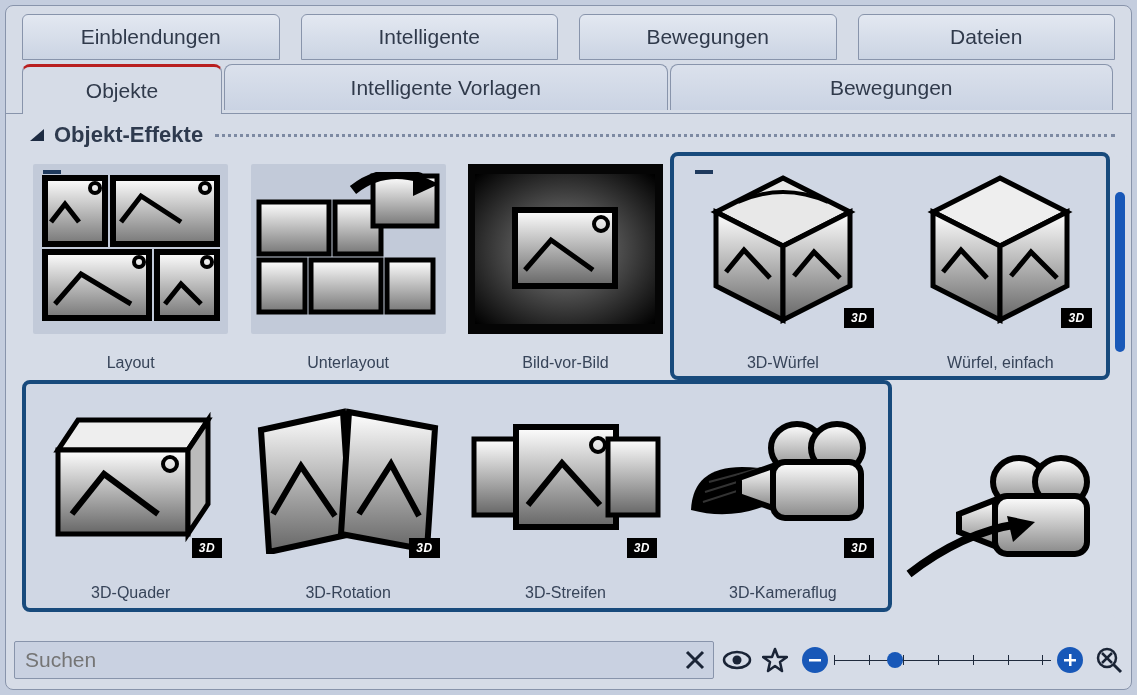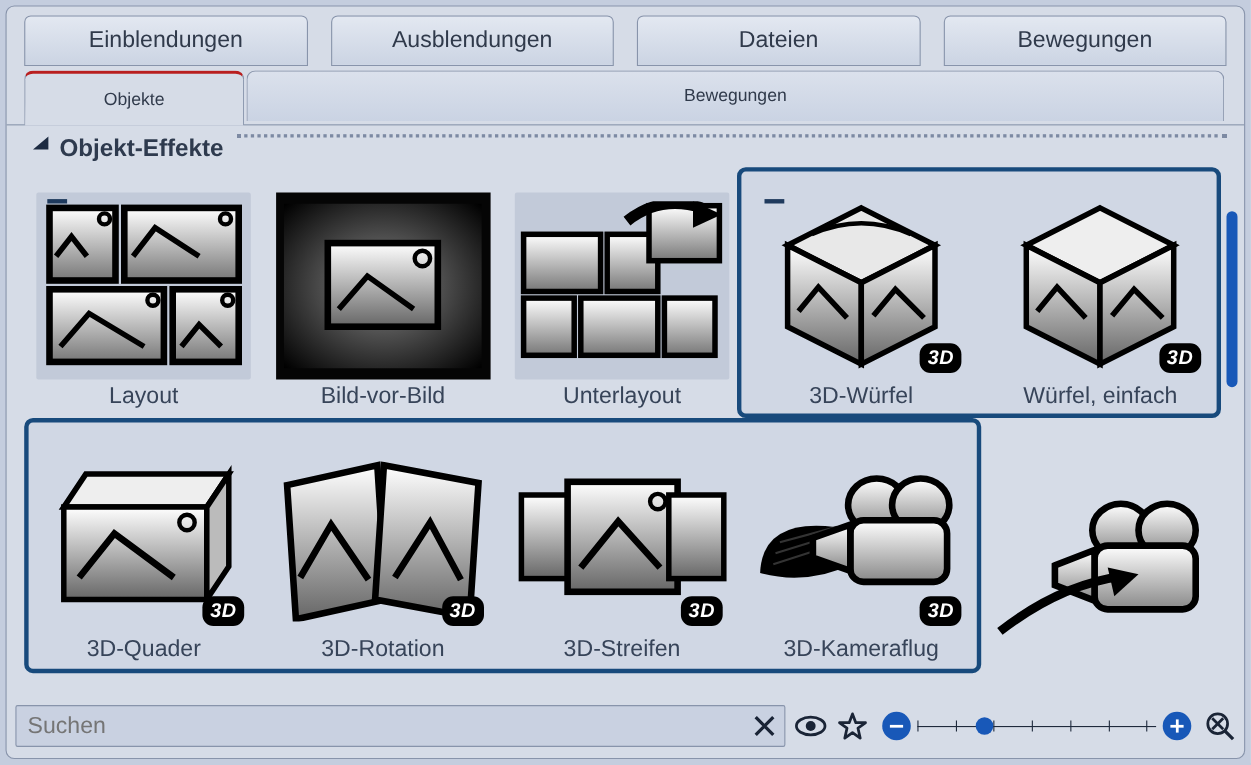--- a/index.html
+++ b/index.html
@@ -45,37 +45,37 @@
     position: relative;
   }
   .tab2 {
     flex: 1;
     background: linear-gradient(#dbe1ec, #cad3e3);
     border: 1px solid #8894ab;
     border-bottom: none;
     border-radius: 8px 8px 0 0;
     height: 46px;
     display: flex; align-items: center; justify-content: center;
-    font-size: 16px;
+    font-size: 21px;
     color: #303a4b;
     margin-right: 2px;
     cursor: pointer;
   }
   .tab2.active {
     background: #d6dce7;
     border-top: 3px solid #b91f1f;
     height: 50px;
     margin-bottom: -1px;
     font-weight: 500;
     flex: 0 0 200px;
   }
 
   
   .cat-header {
-    display:flex; align-items:flex-start;
+    display:flex; align-items:center;
     padding: 8px 16px 4px 22px;
     font-size: 22px; font-weight:600;
     color:#2e3a4e;
   }
   .cat-header .dots {
     flex:1; height:2px;
     margin-left:12px;
     border-top:3px dotted #7d8aa3;
   }
 
@@ -108,23 +108,23 @@
   }
   .cell {
     height: 226px;
     display:flex; flex-direction:column;
     align-items:center;
     justify-content:flex-end;
     padding: 4px 6px 6px 6px;
     position:relative;
   }
   .cell .lbl{
-    font-size:21px;
+    font-size:16px;
     color:#374459;
-    margin-top:3px;
+    margin-top:20px;
     white-space:nowrap;
     max-width: 205px;
     overflow:hidden;
     text-overflow:ellipsis;
   }
   .thumb-box {
     width: 195px; height: 170px;
     display:flex; align-items:center; justify-content:center;
     position:relative;
   }
@@ -144,22 +144,22 @@
 
   .minus {
     position:absolute; top:6px; left:10px;
     width:18px;height:4px;background:#1f3a5d;
   }
 
   .badge3d {
     position:absolute; right:6px; bottom:6px;
     background:#000; color:#fff;
     font-weight:700; font-style:italic;
-    font-size:18px; padding:3px 7px;
-    border-radius:10px;
+    font-size:12px; padding:3px 7px;
+    border-radius:0;
     letter-spacing:.5px;
   }
 
   
   .bottombar{
     position:absolute; left:8px; right:8px; bottom:8px;
     height:42px;
     display:flex; align-items:center; gap:8px;
   }
   .search {
@@ -216,33 +216,36 @@
 </head>
 <body>
 
 <div class="panel">
 
   <div class="tabrow1">
     <div class="tab1">
         <span>Einblendungen</span>
       </div>
     <div class="tab1">
-        <span>Ausblendungen</span>
+        <span>Intelligente</span>
+      </div>
+    <div class="tab1">
+        <span>Bewegungen</span>
       </div>
     <div class="tab1">
         <span>Dateien</span>
-      </div>
-    <div class="tab1">
-        <span>Bewegungen</span>
       </div>
   </div>
 
   <div class="tabrow2">
     <div class="tab2 active">
         <span>Objekte</span>
+      </div>
+    <div class="tab2">
+        <span>Intelligente Vorlagen</span>
       </div>
     <div class="tab2">
         <span>Bewegungen</span>
       </div>
   </div>
 
   <div class="cat-header">
     <span>
       <svg width="18" height="16">
           <polygon points="2,14 16,14 16,2" fill="#1d2b42"></polygon>
@@ -279,61 +282,61 @@
                 <circle cx="164" cy="14" r="5" fill="none" stroke="#000" stroke-width="4"></circle>
                 <circle cx="98" cy="88" r="5" fill="none" stroke="#000" stroke-width="4"></circle>
                 <circle cx="166" cy="88" r="5" fill="none" stroke="#000" stroke-width="4"></circle>
               </g>
             </svg>
           </div>
           <div class="lbl">Layout</div>
         </div>
 
         <div class="cell">
-          <div class="thumb-box bgdark">
-            <svg width="180" height="150">
-              <defs>
-                <radialGradient id="vg" cx="50%" cy="50%" r="70%">
-                    <stop offset="0" stop-color="#888"></stop>
-                    <stop offset="1" stop-color="#000"></stop>
-                  </radialGradient>
-                <linearGradient id="g3" x1="0" y1="0" x2="0" y2="1">
-                    <stop offset="0" stop-color="#fff"></stop>
-                    <stop offset="1" stop-color="#666"></stop>
-                  </linearGradient>
-              </defs>
-              <rect x="0" y="0" width="180" height="150" fill="url(#vg)"></rect>
-              <rect x="40" y="36" width="100" height="76" fill="url(#g3)" stroke="#000" stroke-width="6"></rect>
-              <path d="M50 96 L76 66 L118 96" stroke="#000" stroke-width="5" fill="none"></path>
-              <circle cx="126" cy="50" r="7" fill="none" stroke="#000" stroke-width="4"></circle>
-            </svg>
-          </div>
-          <div class="lbl">Bild-vor-Bild</div>
-        </div>
-
-        <div class="cell">
           <div class="thumb-box bglight">
             <svg width="190" height="155">
               <defs>
                   <linearGradient id="g2" x1="0" y1="0" x2="0" y2="1">
                     <stop offset="0" stop-color="#fff"></stop>
                     <stop offset="1" stop-color="#777"></stop>
                   </linearGradient>
                 </defs>
               <rect x="6" y="30" width="70" height="52" fill="url(#g2)" stroke="#000" stroke-width="5"></rect>
               <rect x="82" y="30" width="46" height="52" fill="url(#g2)" stroke="#000" stroke-width="5"></rect>
               <rect x="6" y="88" width="46" height="52" fill="url(#g2)" stroke="#000" stroke-width="5"></rect>
               <rect x="58" y="88" width="70" height="52" fill="url(#g2)" stroke="#000" stroke-width="5"></rect>
               <rect x="134" y="88" width="46" height="52" fill="url(#g2)" stroke="#000" stroke-width="5"></rect>
               <rect x="120" y="4" width="64" height="50" fill="url(#g2)" stroke="#000" stroke-width="5"></rect>
               <path d="M100 18 Q130 -6 168 6" stroke="#000" stroke-width="10" fill="none"></path>
               <polygon points="160,0 186,12 160,24" fill="#000"></polygon>
             </svg>
           </div>
           <div class="lbl">Unterlayout</div>
+        </div>
+
+        <div class="cell">
+          <div class="thumb-box bgdark">
+            <svg width="180" height="150">
+              <defs>
+                <radialGradient id="vg" cx="50%" cy="50%" r="70%">
+                    <stop offset="0" stop-color="#888"></stop>
+                    <stop offset="1" stop-color="#000"></stop>
+                  </radialGradient>
+                <linearGradient id="g3" x1="0" y1="0" x2="0" y2="1">
+                    <stop offset="0" stop-color="#fff"></stop>
+                    <stop offset="1" stop-color="#666"></stop>
+                  </linearGradient>
+              </defs>
+              <rect x="0" y="0" width="180" height="150" fill="url(#vg)"></rect>
+              <rect x="40" y="36" width="100" height="76" fill="url(#g3)" stroke="#000" stroke-width="6"></rect>
+              <path d="M50 96 L76 66 L118 96" stroke="#000" stroke-width="5" fill="none"></path>
+              <circle cx="126" cy="50" r="7" fill="none" stroke="#000" stroke-width="4"></circle>
+            </svg>
+          </div>
+          <div class="lbl">Bild-vor-Bild</div>
         </div>
 
         <div class="cell">
           <div class="thumb-box">
             <div class="minus"></div>
             <svg width="170" height="155">
               <defs>
                   <linearGradient id="g4" x1="0" y1="0" x2="0" y2="1">
                     <stop offset="0" stop-color="#fff"></stop>
                     <stop offset="1" stop-color="#666"></stop>

